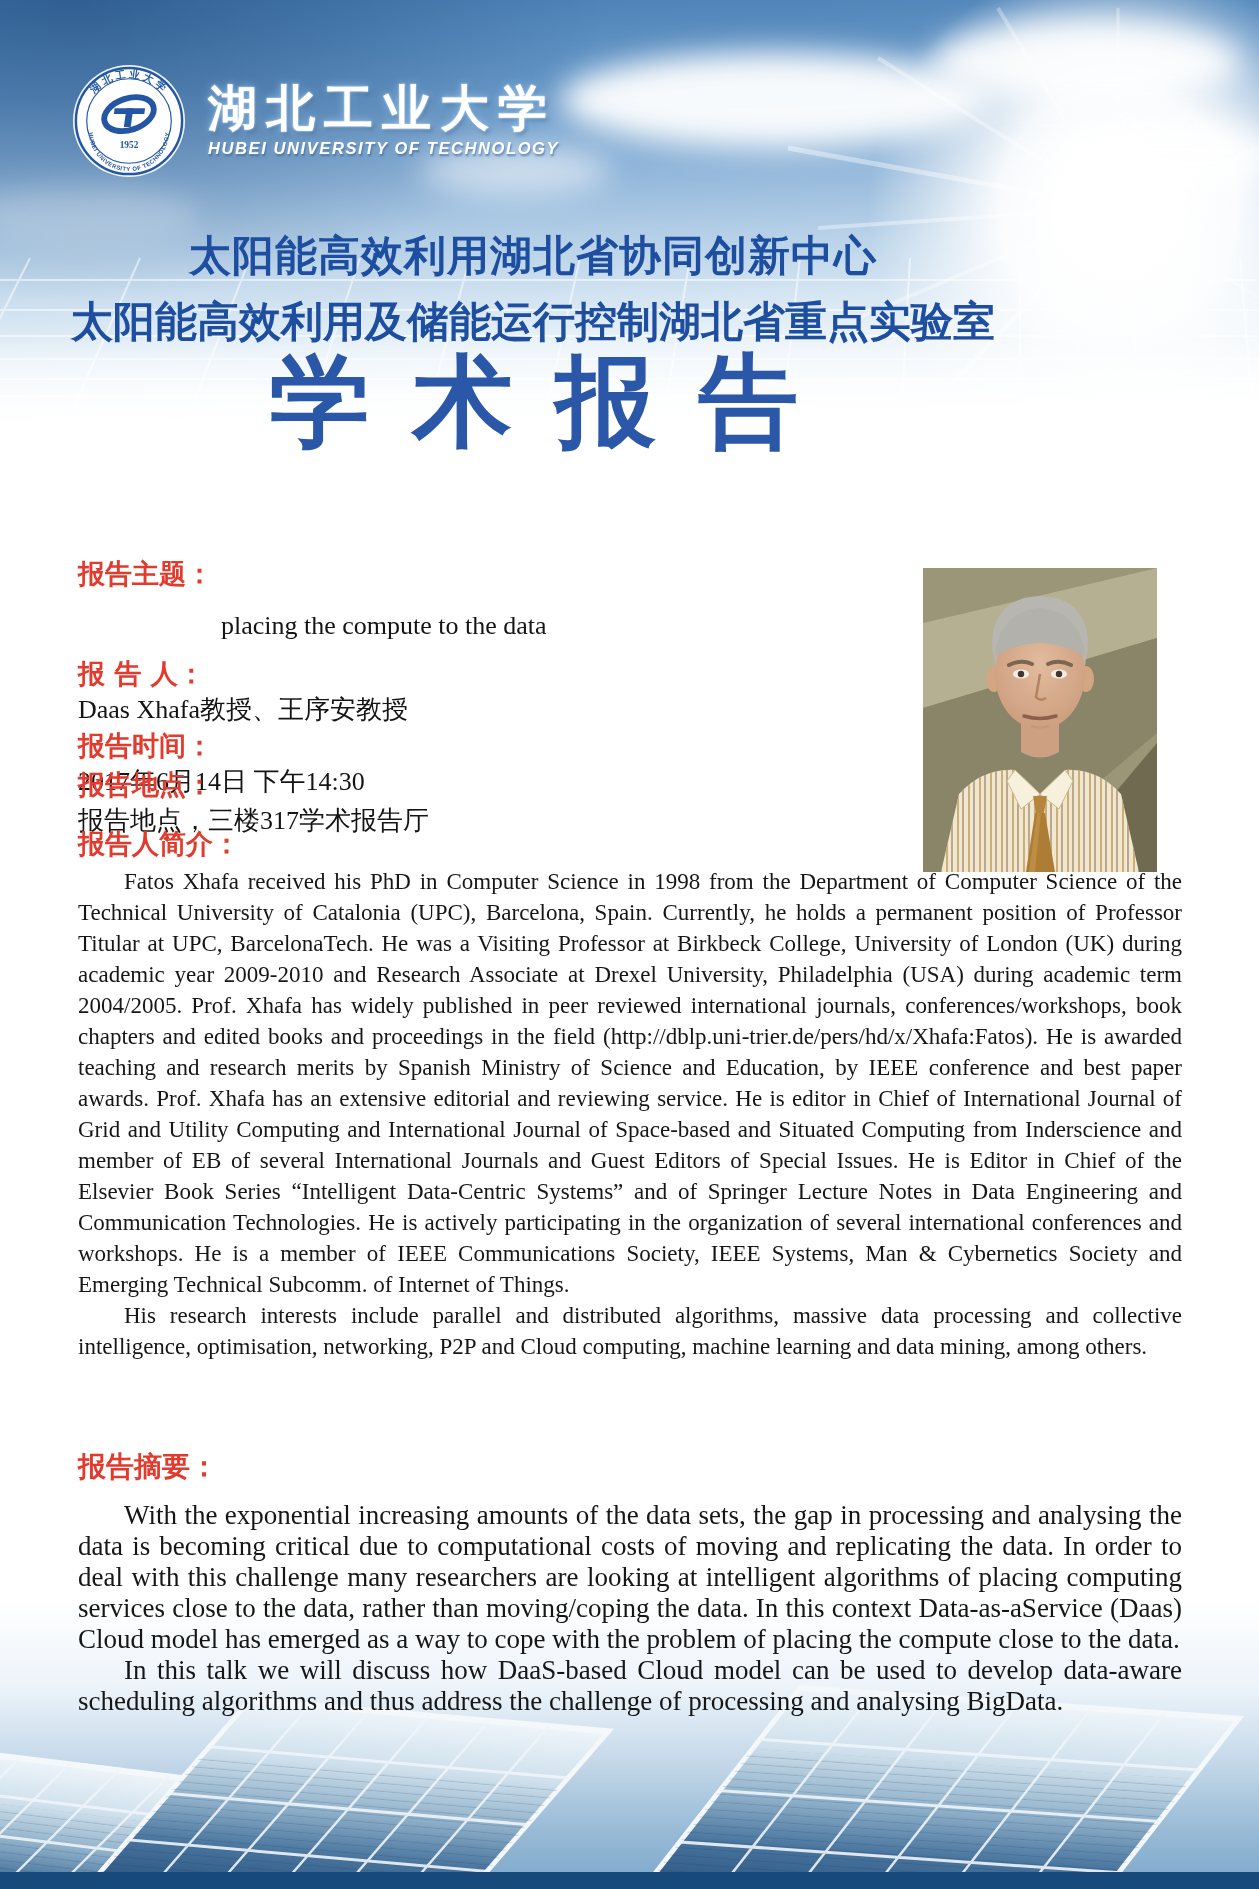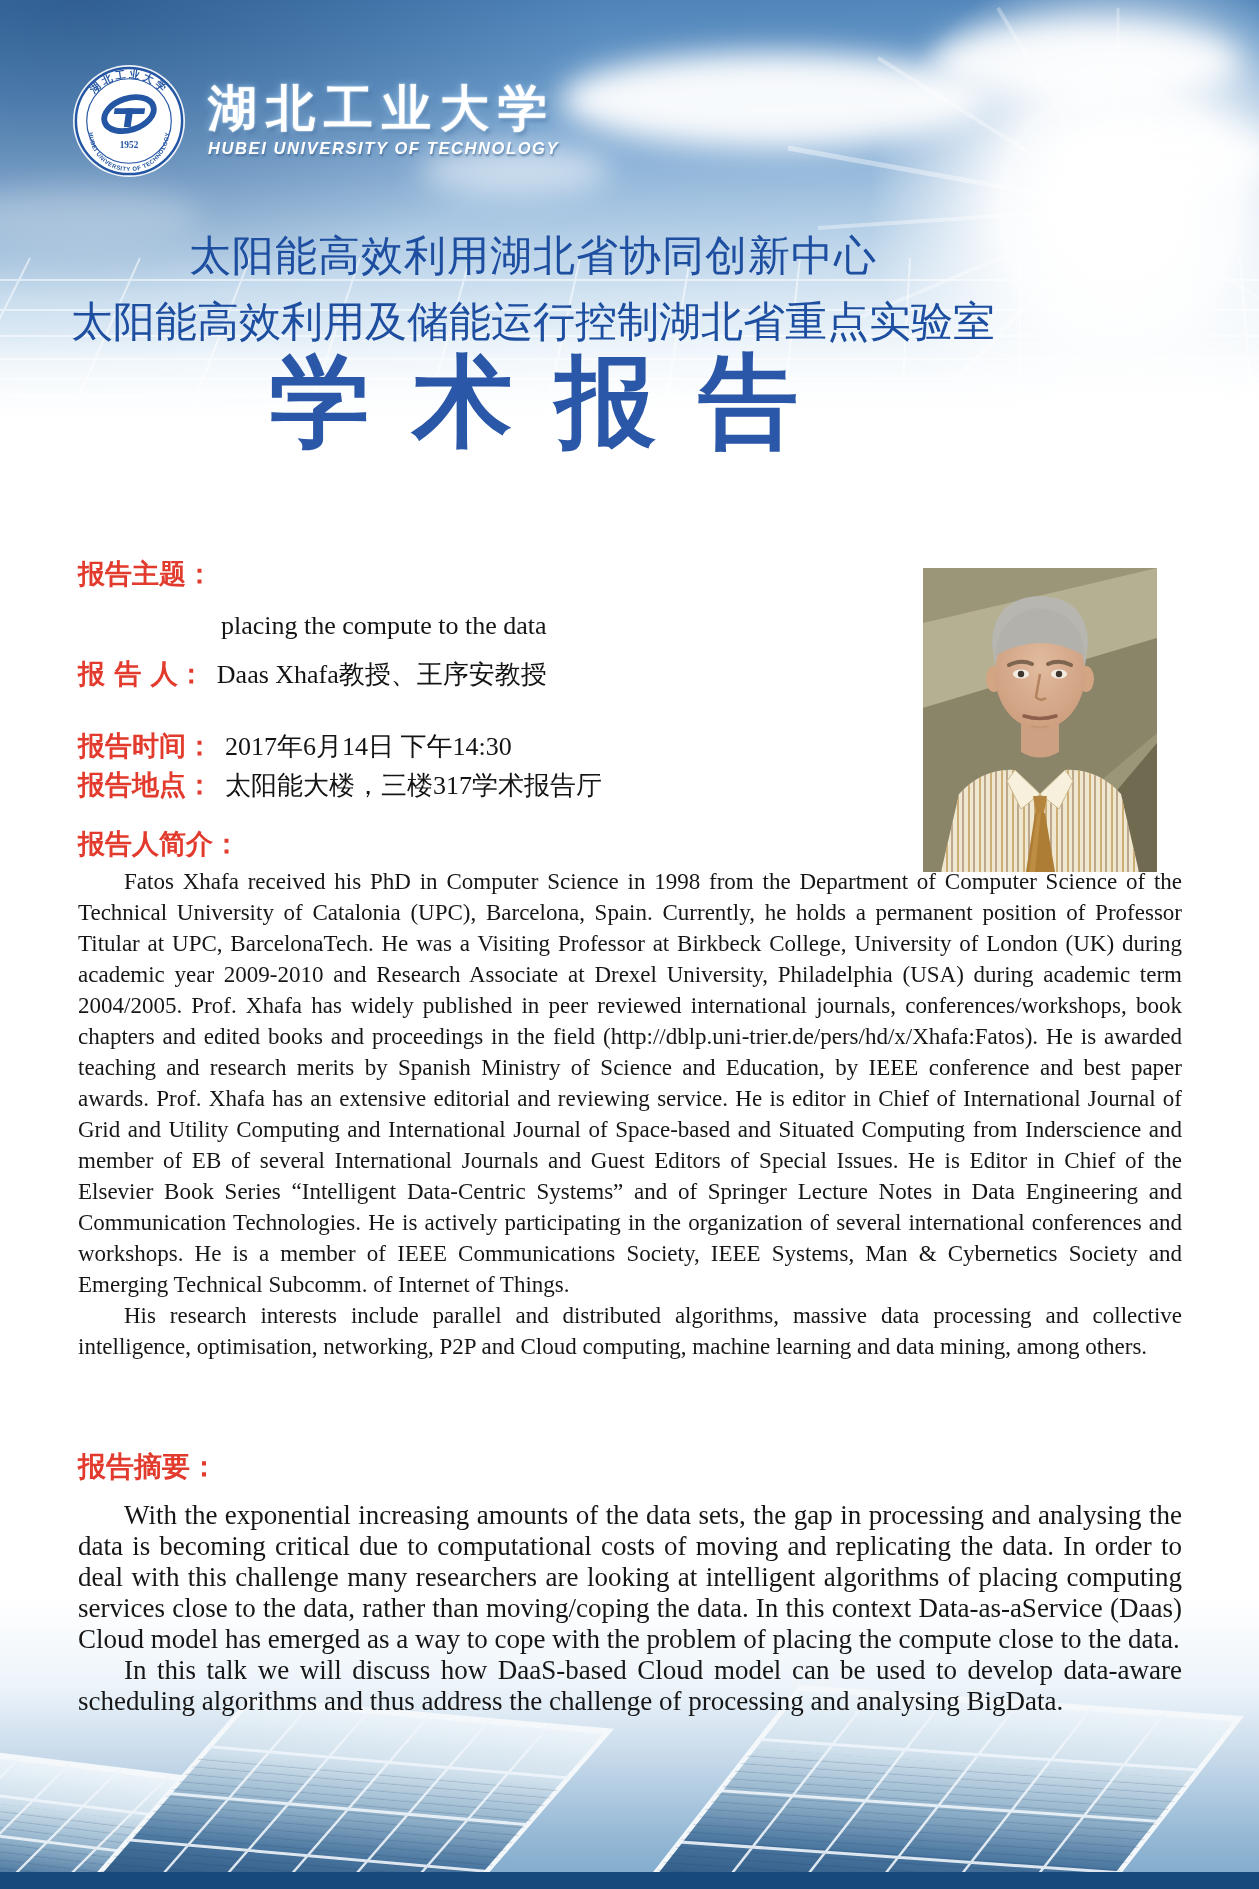--- a/index.html
+++ b/index.html
@@ -28,30 +28,30 @@
   .logo-wrap{position:absolute;left:70px;top:62px;display:flex;align-items:center;gap:20px;}
   .uni-cn{font-family:"DejaVu Sans",sans-serif;font-weight:900;font-size:49px;color:#fff;
     letter-spacing:9px;line-height:1;
     text-shadow:0 0 9px rgba(150,195,235,.95),0 0 2px #fff,2px 3px 4px rgba(20,60,110,.45);}
   .uni-en{font-family:"Liberation Sans",sans-serif;font-style:italic;font-weight:bold;font-size:16.5px;
     color:#fff;letter-spacing:1.6px;margin-top:6px;
     text-shadow:0 0 5px rgba(140,180,220,.9),1px 2px 2px rgba(20,60,110,.55);}
 
   
   .headlines{position:absolute;left:0;top:228px;width:1066px;text-align:center;
-    font-family:"DejaVu Sans",sans-serif;font-weight:normal;color:#1d4ea0;}
+    font-family:"DejaVu Sans",sans-serif;font-weight:bold;color:#1d4ea0;}
   .hline1{font-size:42px;letter-spacing:1px;}
   .hline2{font-size:42px;margin-top:10px;letter-spacing:0;}
   .main-title{position:absolute;left:0;top:336px;width:1072px;text-align:center;
     font-family:"DejaVu Sans",sans-serif;font-weight:900;font-size:100px;color:#2b57a8;
     letter-spacing:4px;}
 
   
   .info{position:absolute;left:78px;top:556px;width:860px;font-size:26px;color:#141414;}
-  .irow{position:absolute;left:0;display:flex;white-space:nowrap;align-items:baseline;}
+  .irow{position:absolute;left:0;display:flex;white-space:nowrap;align-items:baseline;flex-direction:column;}
   .ilabel{font-family:"DejaVu Sans","Liberation Sans",sans-serif;font-weight:bold;
     color:#e23a2c;font-size:27px;margin-right:12px;}
   .ivalue{font-family:"Liberation Serif",serif;}
   .r1{top:0;} .r1b{top:55px;padding-left:143px;} .r2{top:100px;} .r3{top:172px;} .r4{top:211px;text-align:center;} .r5{top:270px;}
 
   
   .photo{position:absolute;left:923px;top:568px;width:234px;height:304px;}
 
   
   .bio{position:absolute;left:78px;top:866px;width:1104px;font-size:23px;line-height:31px;
@@ -145,21 +145,21 @@
     <div class="irow r2">
       <span class="ilabel">报 告 人：</span>
       <span class="ivalue">Daas Xhafa教授、王序安教授</span>
     </div>
     <div class="irow r3">
       <span class="ilabel">报告时间：</span>
       <span class="ivalue">2017年6月14日 下午14:30</span>
     </div>
     <div class="irow r4">
       <span class="ilabel">报告地点：</span>
-      <span class="ivalue">太阳能大楼，三楼317学术报告厅</span>
+      <span class="ivalue">报告地点，三楼317学术报告厅</span>
     </div>
     <div class="irow r5">
       <span class="ilabel">报告人简介：</span>
     </div>
   </div>
 
   <svg class="photo" viewBox="0 0 234 304">
     <defs>
       <radialGradient id="fg" cx="50%" cy="42%" r="65%">
         <stop offset="0%" stop-color="#e2bb9e"></stop>

